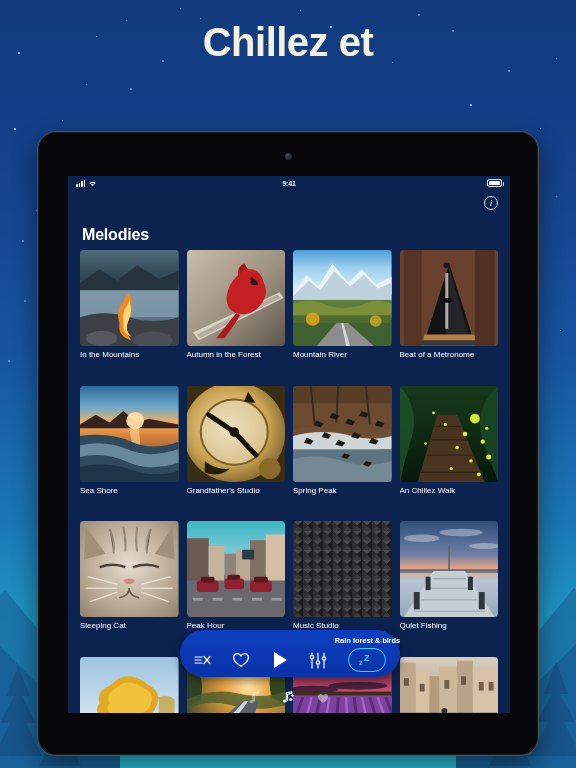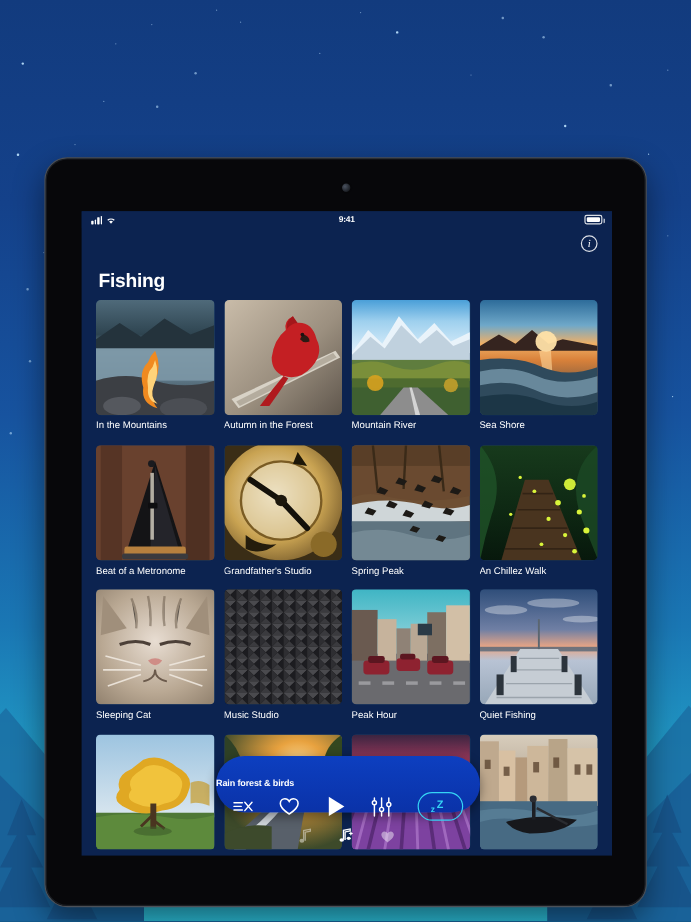--- a/index.html
+++ b/index.html
@@ -131,21 +131,21 @@
     position: absolute; left: 14px; bottom: 6px;
     color: #fff; font-size: 16px; font-weight: bold;
     letter-spacing: -0.2px;
   }
 
   
   .grid {
     padding: 0 12px;
     display: grid;
     grid-template-columns: repeat(4, 1fr);
-    gap: 11px 8px;
+    gap: 26px 8px;
   }
   .card { width: 100%; }
   .thumb {
     width: 100%;
     height: 96px;
     border-radius: 4px;
     overflow: hidden;
     position: relative;
     background: #1b3a62;
   }
@@ -166,24 +166,24 @@
     position: absolute;
     left: 112px; bottom: 36px;
     width: 220px; height: 47px;
     border-radius: 24px;
     background: linear-gradient(180deg,#0d3fc0 0%, #0a32a8 100%);
     box-shadow: 0 3px 10px rgba(0,0,0,.45);
     z-index: 9;
     color: #fff;
   }
   .player-title {
-    text-align: left;
+    text-align: right;
     font-size: 7.5px;
     font-weight: bold;
-    padding-top: 18px;
+    padding-top: 6px;
     letter-spacing: -0.1px;
   }
   .player-ctrls {
     display: flex; align-items: center; justify-content: space-between;
     padding: 3px 14px 0 14px;
   }
   .pc { display: flex; align-items: center; justify-content: center; }
   .sleep-btn {
     width: 38px; height: 24px;
     border: 1.3px solid #35d4f5;
@@ -260,20 +260,21 @@
     <path d="M160 162 L120 126 L80 166 L40 136 L0 178 L0 250 L160 250 Z" fill="#1a5f97" opacity="0.9"></path>
     <g fill="#17548a">
       <path d="M100 144 L112 176 L104 176 L119 204 L108 204 L125 238 L75 238 L92 204 L81 204 L96 176 L88 176 Z"></path>
       <path d="M54 168 L64 194 L57 194 L70 219 L61 219 L75 248 L33 248 L47 219 L38 219 L51 194 L44 194 Z"></path>
       <path d="M140 180 L149 204 L143 204 L155 227 L147 227 L160 252 L120 252 L133 227 L126 227 L137 204 L131 204 Z"></path>
     </g>
   </svg>
 </div>
 
 <div class="headline">
+  <div>Chillez et</div>
 </div>
 
 <div class="tablet">
   <div class="camera"></div>
 
   <div class="screen">
 
     <div class="statusbar">
       <div class="sb-left">
         <span class="bars">
@@ -290,21 +291,21 @@
       <div class="sb-clock">9:41</div>
       <div class="sb-right">
         <span class="batt">
             <i></i>
           </span>
       </div>
     </div>
 
     <div class="apphead">
       <div class="info-btn">i</div>
-      <div class="page-title">Fishing</div>
+      <div class="page-title">Melodies</div>
     </div>
 
     <div class="grid">
         <div class="card">
           <div class="thumb">
             <svg viewBox="0 0 100 100" preserveAspectRatio="none">
               <defs>
                 <linearGradient id="g1" x1="0" y1="0" x2="0" y2="1">
                   <stop offset="0" stop-color="#4f6a7a"></stop>
                   <stop offset="0.3" stop-color="#2e4450"></stop>
@@ -368,57 +369,57 @@
               <path d="M49 76 L51 76 L58 100 L54 100 Z" fill="#e6e6e6" opacity="0.8"></path>
               <circle cx="20" cy="72" r="7" fill="#d8a21f" opacity="0.9"></circle>
               <circle cx="84" cy="74" r="6" fill="#caa22a" opacity="0.85"></circle>
             </svg>
           </div>
           <div class="card-label">Mountain River</div>
         </div>
         <div class="card">
           <div class="thumb">
             <svg viewBox="0 0 100 100" preserveAspectRatio="none">
+              <rect width="100" height="100" fill="#5e3b2c"></rect>
+              <rect width="100" height="100" fill="#7a4b33" opacity="0.4"></rect>
+              <rect x="4" y="0" width="18" height="100" fill="#4a2c20" opacity="0.6"></rect>
+              <rect x="76" y="0" width="20" height="100" fill="#3d241a" opacity="0.6"></rect>
+              <path d="M50 14 L74 92 L26 92 Z" fill="#141416"></path>
+              <path d="M50 18 L70 90 L46 90 Z" fill="#24242a"></path>
+              <rect x="24" y="88" width="52" height="8" rx="2" fill="#b6803e"></rect>
+              <rect x="22" y="94" width="56" height="5" rx="2" fill="#3a3a3e"></rect>
+              <rect x="46" y="24" width="3" height="58" fill="#d9d3c4" opacity="0.8"></rect>
+              <rect x="44" y="50" width="8" height="5" rx="1" fill="#0e0e10"></rect>
+              <circle cx="47" cy="16" r="3" fill="#1a1a1e"></circle>
+            </svg>
+          </div>
+          <div class="card-label">Beat of a Metronome</div>
+        </div>
+        <div class="card">
+          <div class="thumb">
+            <svg viewBox="0 0 100 100" preserveAspectRatio="none">
               <defs>
                 <linearGradient id="g4" x1="0" y1="0" x2="0" y2="1">
                   <stop offset="0" stop-color="#2d6c9a"></stop>
                   <stop offset="0.22" stop-color="#6fa8c9"></stop>
                   <stop offset="0.38" stop-color="#f0b066"></stop>
                   <stop offset="0.52" stop-color="#d9813a"></stop>
                   <stop offset="1" stop-color="#123048"></stop>
                 </linearGradient>
               </defs>
               <rect width="100" height="100" fill="url(#g4)"></rect>
               <path d="M0 40 L16 30 L30 38 L44 26 L58 38 L70 34 L100 40 L100 44 L0 44 Z" fill="#35241f"></path>
               <circle cx="56" cy="36" r="9" fill="#ffe2a8" opacity="0.95"></circle>
               <path d="M50 44 Q56 70 52 100 L62 100 Q62 70 60 44 Z" fill="#ffd79a" opacity="0.6"></path>
               <path d="M0 52 Q30 48 52 58 Q74 68 100 58 L100 100 L0 100 Z" fill="#2f4a5c"></path>
               <path d="M0 62 Q26 56 48 66 Q70 76 100 66 L100 80 Q70 90 46 78 Q24 68 0 74 Z" fill="#8fb2c4" opacity="0.6"></path>
               <path d="M0 84 Q30 78 54 88 Q78 96 100 88 L100 100 L0 100 Z" fill="#1c3646"></path>
             </svg>
           </div>
           <div class="card-label">Sea Shore</div>
-        </div>
-        <div class="card">
-          <div class="thumb">
-            <svg viewBox="0 0 100 100" preserveAspectRatio="none">
-              <rect width="100" height="100" fill="#5e3b2c"></rect>
-              <rect width="100" height="100" fill="#7a4b33" opacity="0.4"></rect>
-              <rect x="4" y="0" width="18" height="100" fill="#4a2c20" opacity="0.6"></rect>
-              <rect x="76" y="0" width="20" height="100" fill="#3d241a" opacity="0.6"></rect>
-              <path d="M50 14 L74 92 L26 92 Z" fill="#141416"></path>
-              <path d="M50 18 L70 90 L46 90 Z" fill="#24242a"></path>
-              <rect x="24" y="88" width="52" height="8" rx="2" fill="#b6803e"></rect>
-              <rect x="22" y="94" width="56" height="5" rx="2" fill="#3a3a3e"></rect>
-              <rect x="46" y="24" width="3" height="58" fill="#d9d3c4" opacity="0.8"></rect>
-              <rect x="44" y="50" width="8" height="5" rx="1" fill="#0e0e10"></rect>
-              <circle cx="47" cy="16" r="3" fill="#1a1a1e"></circle>
-            </svg>
-          </div>
-          <div class="card-label">Beat of a Metronome</div>
         </div>
         <div class="card">
           <div class="thumb">
             <svg viewBox="0 0 100 100" preserveAspectRatio="none">
               <defs>
                 <radialGradient id="g5" cx="0.45" cy="0.45" r="0.7">
                   <stop offset="0" stop-color="#f3e6c8"></stop>
                   <stop offset="0.55" stop-color="#c9a352"></stop>
                   <stop offset="1" stop-color="#5d4520"></stop>
                 </radialGradient>
@@ -535,20 +536,59 @@
                 <path d="M38 66 L8 58"></path>
                 <path d="M38 70 L6 70"></path>
                 <path d="M38 74 L10 84"></path>
                 <path d="M62 66 L92 58"></path>
                 <path d="M62 70 L94 70"></path>
                 <path d="M62 74 L90 84"></path>
               </g>
             </svg>
           </div>
           <div class="card-label">Sleeping Cat</div>
+        </div>
+        <div class="card">
+          <div class="thumb">
+            <svg viewBox="0 0 100 100" preserveAspectRatio="none">
+              <defs>
+                <linearGradient id="g8" x1="0" y1="0" x2="0" y2="1">
+                  <stop offset="0" stop-color="#3fb5c4"></stop>
+                  <stop offset="1" stop-color="#9fd9e0"></stop>
+                </linearGradient>
+              </defs>
+              <rect width="100" height="56" fill="url(#g8)"></rect>
+              <rect x="0" y="18" width="22" height="46" fill="#6a5a50"></rect>
+              <rect x="22" y="26" width="16" height="38" fill="#c6b39c"></rect>
+              <rect x="38" y="34" width="12" height="30" fill="#8f8276"></rect>
+              <rect x="50" y="30" width="14" height="34" fill="#b9a894"></rect>
+              <rect x="64" y="20" width="16" height="44" fill="#7d6f62"></rect>
+              <rect x="80" y="14" width="20" height="50" fill="#d2bfa6"></rect>
+              <rect x="56" y="30" width="12" height="10" fill="#2a3a46"></rect>
+              <rect y="62" width="100" height="38" fill="#6a6a6e"></rect>
+              <g fill="#9a9a9e">
+                <rect x="6" y="80" width="10" height="3"></rect>
+                <rect x="26" y="80" width="10" height="3"></rect>
+                <rect x="46" y="80" width="10" height="3"></rect>
+                <rect x="66" y="80" width="10" height="3"></rect>
+                <rect x="86" y="80" width="10" height="3"></rect>
+              </g>
+              <g fill="#8e2230">
+                <rect x="10" y="62" width="22" height="12" rx="3"></rect>
+                <rect x="38" y="60" width="20" height="11" rx="3"></rect>
+                <rect x="64" y="62" width="22" height="12" rx="3"></rect>
+              </g>
+              <g fill="#5c1620">
+                <rect x="14" y="58" width="14" height="6" rx="2"></rect>
+                <rect x="41" y="56" width="13" height="5" rx="2"></rect>
+                <rect x="68" y="58" width="14" height="6" rx="2"></rect>
+              </g>
+            </svg>
+          </div>
+          <div class="card-label">Peak Hour</div>
         </div>
         <div class="card">
           <div class="thumb">
             <svg viewBox="0 0 100 100" preserveAspectRatio="none">
               <rect width="100" height="100" fill="#111"></rect>
               <path d="M0 0 L10 0 L5 5 Z" fill="#4a4a4e"></path>
               <path d="M0 0 L5 5 L0 10 Z" fill="#2e2e32"></path>
               <path d="M10 0 L10 10 L5 5 Z" fill="#1c1c20"></path>
               <path d="M0 10 L10 10 L5 5 Z" fill="#3a3a3e"></path>
               <path d="M10 0 L20 0 L15 5 Z" fill="#4a4a4e"></path>
@@ -948,59 +988,20 @@
               <path d="M100 90 L100 100 L95 95 Z" fill="#1c1c20"></path>
               <path d="M90 100 L100 100 L95 95 Z" fill="#3a3a3e"></path>
             </svg>
           </div>
           <div class="card-label">Music Studio</div>
         </div>
         <div class="card">
           <div class="thumb">
             <svg viewBox="0 0 100 100" preserveAspectRatio="none">
               <defs>
-                <linearGradient id="g8" x1="0" y1="0" x2="0" y2="1">
-                  <stop offset="0" stop-color="#3fb5c4"></stop>
-                  <stop offset="1" stop-color="#9fd9e0"></stop>
-                </linearGradient>
-              </defs>
-              <rect width="100" height="56" fill="url(#g8)"></rect>
-              <rect x="0" y="18" width="22" height="46" fill="#6a5a50"></rect>
-              <rect x="22" y="26" width="16" height="38" fill="#c6b39c"></rect>
-              <rect x="38" y="34" width="12" height="30" fill="#8f8276"></rect>
-              <rect x="50" y="30" width="14" height="34" fill="#b9a894"></rect>
-              <rect x="64" y="20" width="16" height="44" fill="#7d6f62"></rect>
-              <rect x="80" y="14" width="20" height="50" fill="#d2bfa6"></rect>
-              <rect x="56" y="30" width="12" height="10" fill="#2a3a46"></rect>
-              <rect y="62" width="100" height="38" fill="#6a6a6e"></rect>
-              <g fill="#9a9a9e">
-                <rect x="6" y="80" width="10" height="3"></rect>
-                <rect x="26" y="80" width="10" height="3"></rect>
-                <rect x="46" y="80" width="10" height="3"></rect>
-                <rect x="66" y="80" width="10" height="3"></rect>
-                <rect x="86" y="80" width="10" height="3"></rect>
-              </g>
-              <g fill="#8e2230">
-                <rect x="10" y="62" width="22" height="12" rx="3"></rect>
-                <rect x="38" y="60" width="20" height="11" rx="3"></rect>
-                <rect x="64" y="62" width="22" height="12" rx="3"></rect>
-              </g>
-              <g fill="#5c1620">
-                <rect x="14" y="58" width="14" height="6" rx="2"></rect>
-                <rect x="41" y="56" width="13" height="5" rx="2"></rect>
-                <rect x="68" y="58" width="14" height="6" rx="2"></rect>
-              </g>
-            </svg>
-          </div>
-          <div class="card-label">Peak Hour</div>
-        </div>
-        <div class="card">
-          <div class="thumb">
-            <svg viewBox="0 0 100 100" preserveAspectRatio="none">
-              <defs>
                 <linearGradient id="g9" x1="0" y1="0" x2="0" y2="1">
                   <stop offset="0" stop-color="#2f4e7a"></stop>
                   <stop offset="0.35" stop-color="#6f7fa4"></stop>
                   <stop offset="0.5" stop-color="#e8a585"></stop>
                   <stop offset="0.62" stop-color="#b8c3d4"></stop>
                   <stop offset="1" stop-color="#97a7b8"></stop>
                 </linearGradient>
               </defs>
               <rect width="100" height="100" fill="url(#g9)"></rect>
               <g fill="#fff" opacity="0.35">

